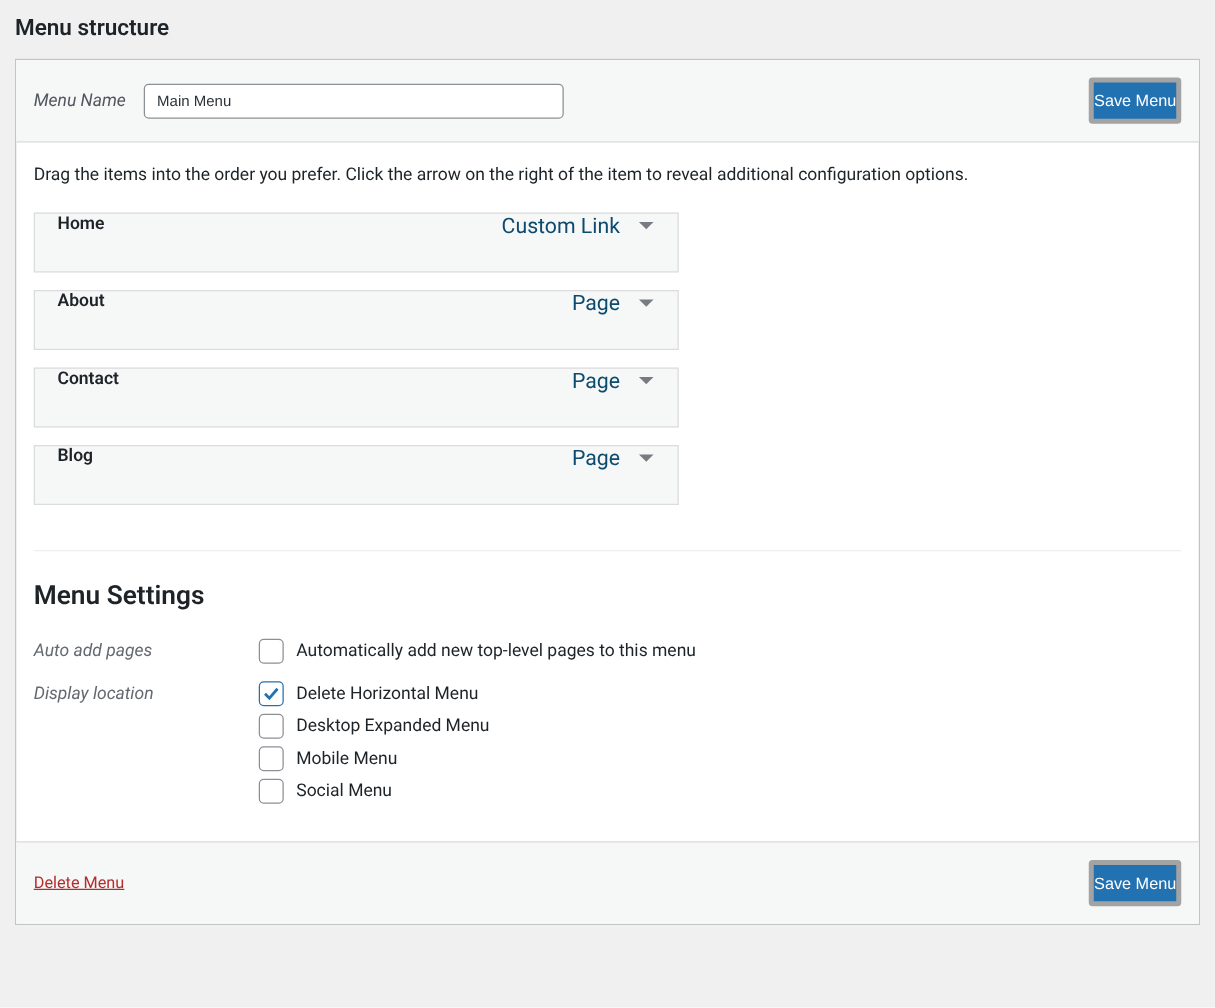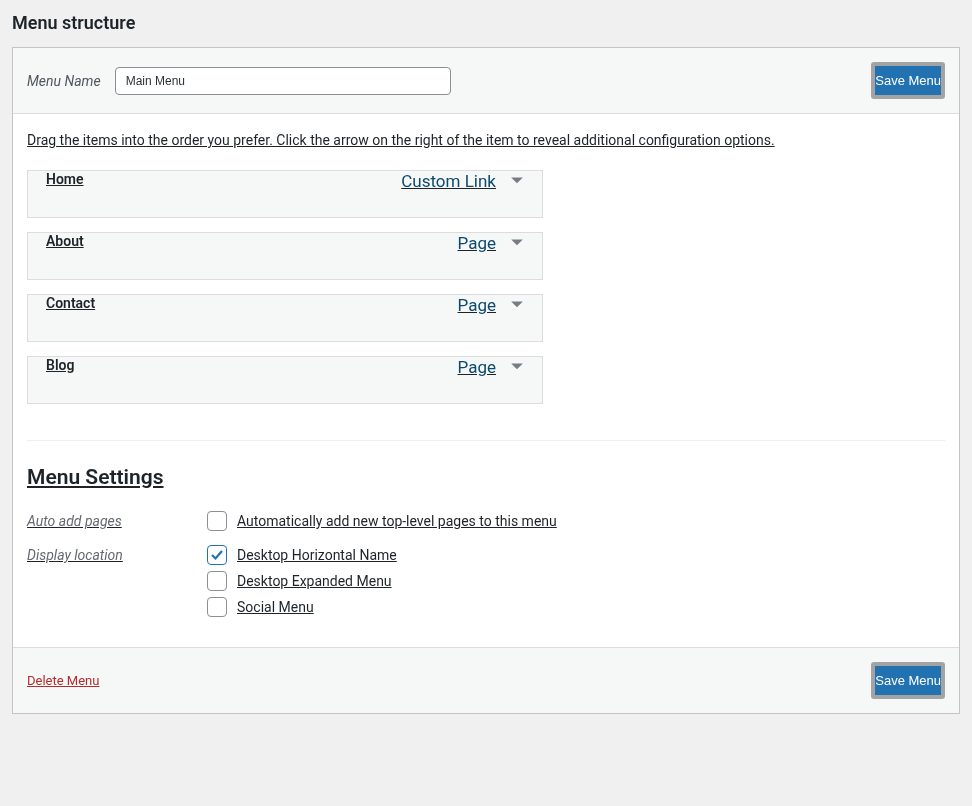--- a/index.html
+++ b/index.html
@@ -51,21 +51,20 @@
       background: #2271b1;
       border: 4px solid #a3a3a3;
       color: #fff;
       padding: 7px 0;
       font-size: 13px;
       border-radius: 3px;
       cursor: pointer;
     }
     .menu-body {
       padding: 18px 14px 22px 14px;
-      text-decoration: underline;
     }
     .instructions {
       font-size: 14px;
       color: #1d2327;
       margin-bottom: 22px;
     }
     .menu-items {
       display: flex;
       flex-direction: column;
       gap: 14px;
@@ -254,30 +253,36 @@
     <div class="settings-row" style="margin-top:14px;">
       <div class="settings-label-col">Display location</div>
       <div class="settings-options">
 
         <label class="checkbox-row">
           <span class="checkbox checked">
             <svg width="14" height="14" viewBox="0 0 14 14">
                 <path fill="none" stroke="#2271b1" stroke-width="2.2" d="M2 7 L5.5 10.5 L12 3"></path>
               </svg>
           </span>
-          <span>Desktop Horizontal Name</span>
+          <span>Delete Horizontal Menu</span>
         </label>
 
         <label class="checkbox-row">
           <span class="checkbox">
             
           </span>
           <span>Desktop Expanded Menu</span>
         </label>
 
+        <label class="checkbox-row">
+          <span class="checkbox">
+            
+          </span>
+          <span>Mobile Menu</span>
+        </label>
 
 
         <label class="checkbox-row">
           <span class="checkbox">
             
           </span>
           <span>Social Menu</span>
         </label>
 
       </div>

